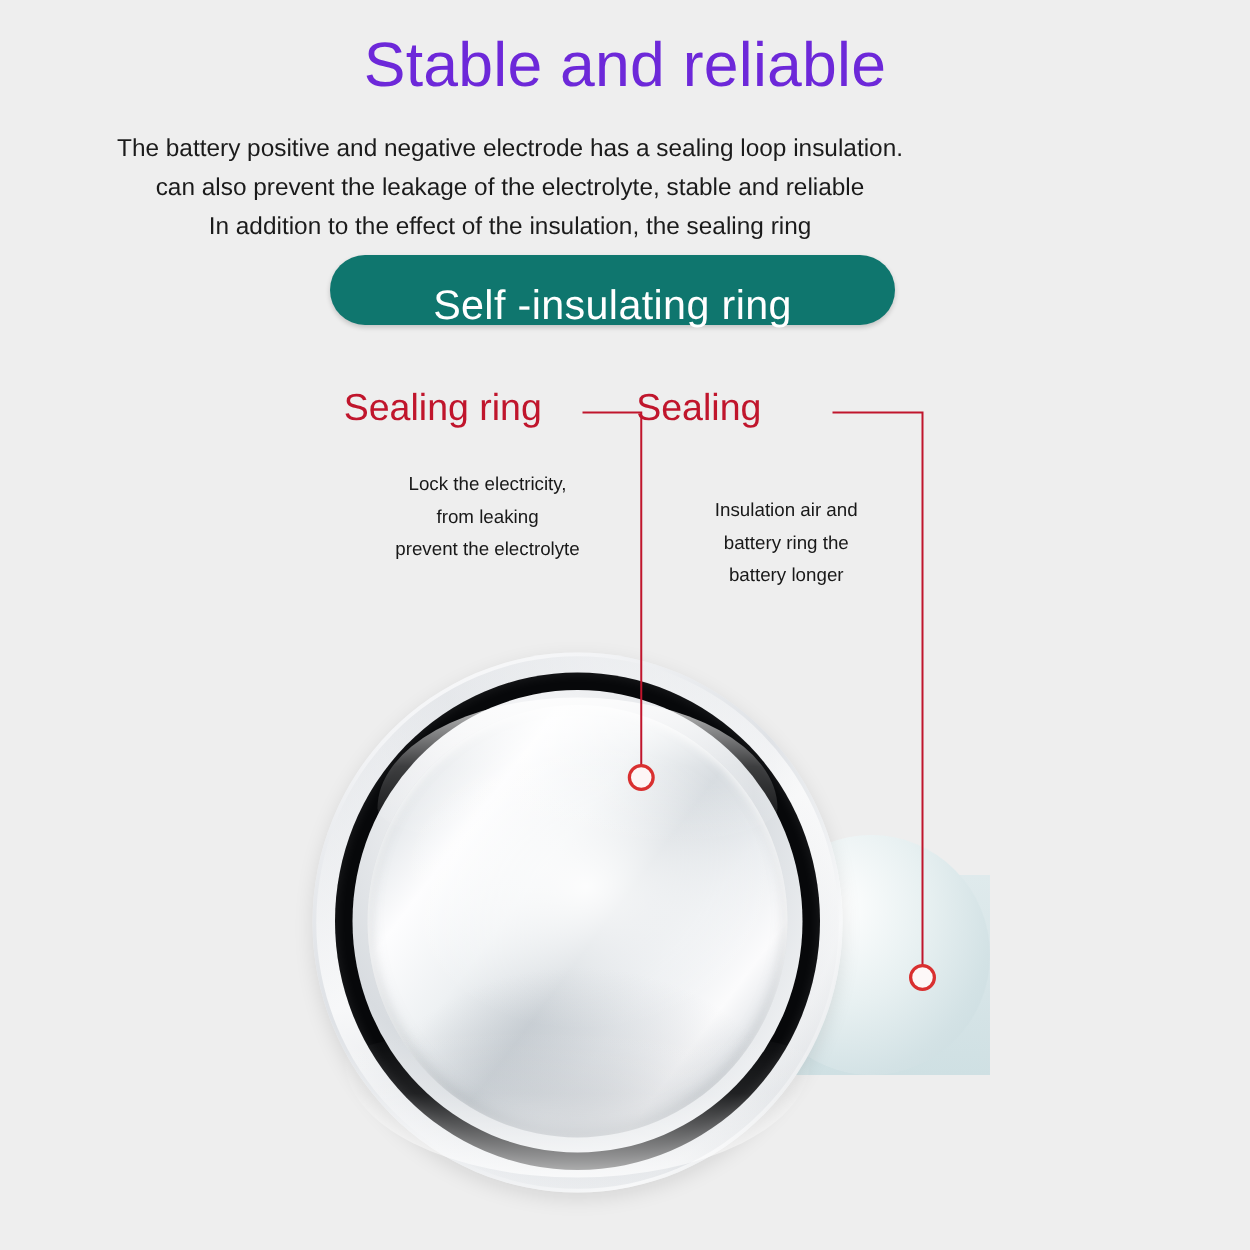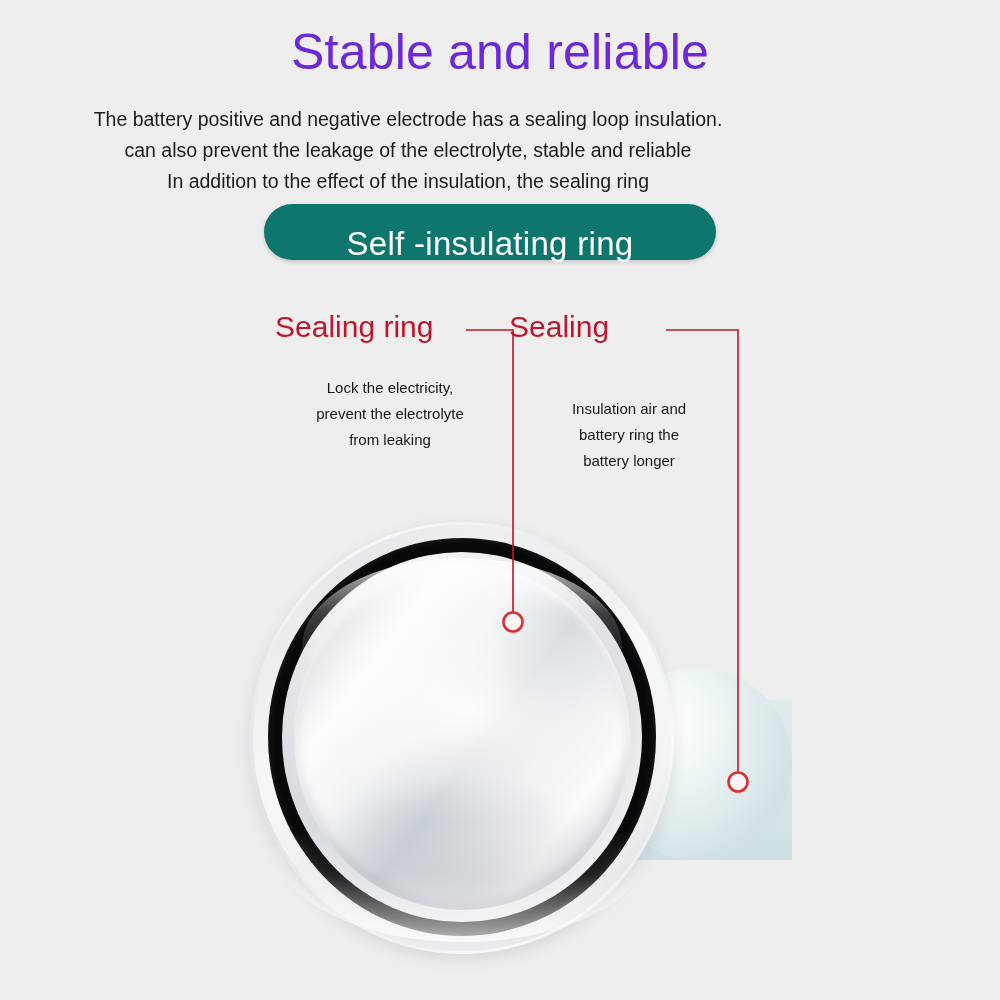--- a/index.html
+++ b/index.html
@@ -277,22 +277,22 @@
 
   <div class="badge">
     <span class="badge-label">Self -insulating ring</span>
   </div>
 
   <div class="callout-head" id="head-1">Sealing ring</div>
   <div class="callout-head" id="head-2">Sealing</div>
 
   <div class="callout-desc" id="desc-1">
     <div>Lock the electricity,</div>
+    <div>from leaking</div>
     <div>prevent the electrolyte</div>
-    <div>from leaking</div>
   </div>
 
   <div class="callout-desc" id="desc-2">
     <div>Insulation air and</div>
     <div>battery ring the</div>
     <div>battery longer</div>
   </div>
 
   <div class="art">
 

